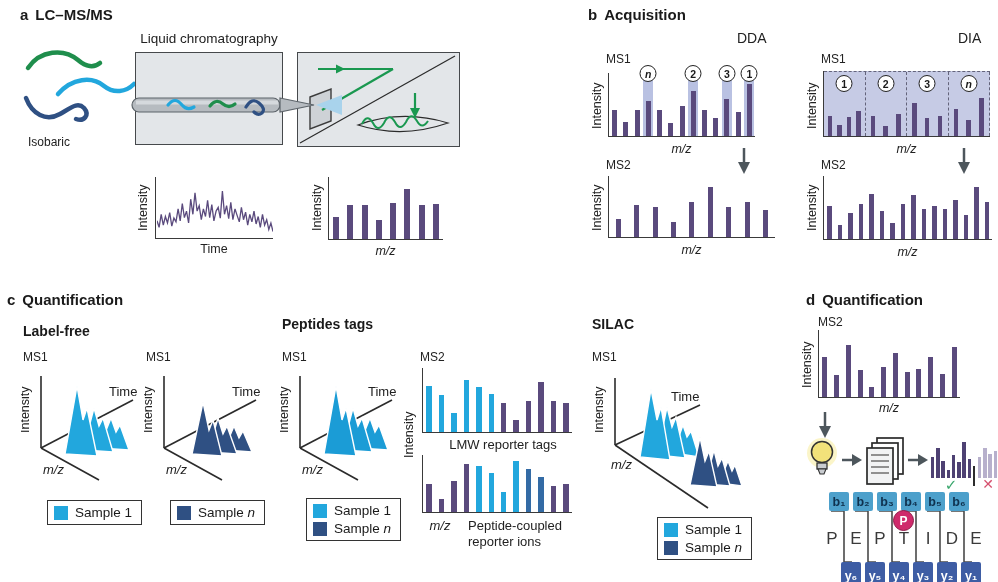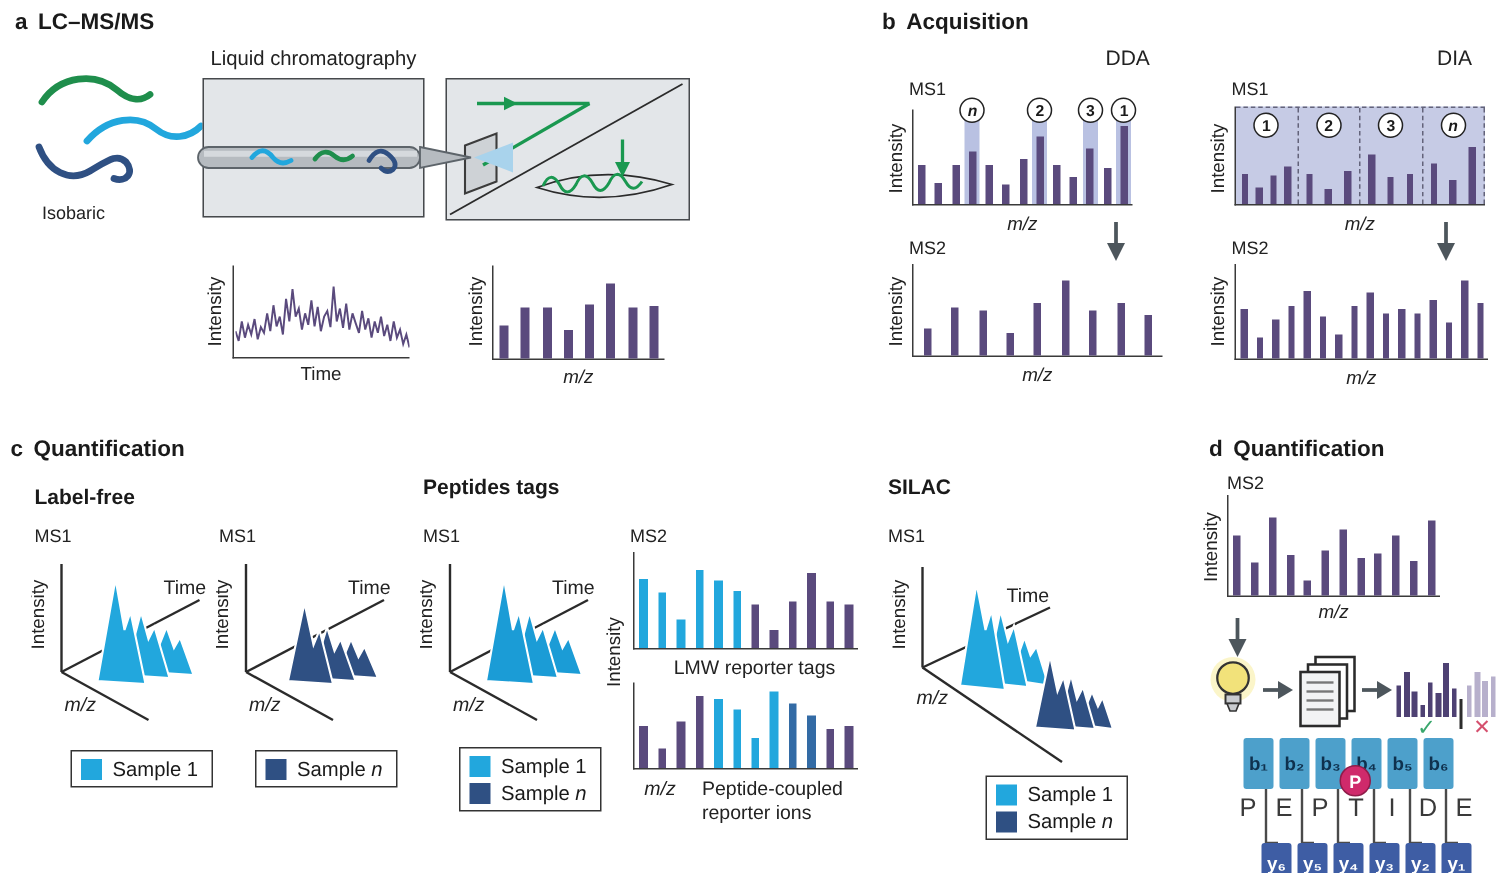--- a/index.html
+++ b/index.html
@@ -25,35 +25,35 @@
 .lrow{display:flex;align-items:center;gap:7px;font-size:13.5px;white-space:nowrap}
 .sw{width:14px;height:14px;display:inline-block;flex:0 0 auto}
 .dia-chart{position:absolute;border-left:1.8px solid #3a3a3a;border-bottom:1.8px solid #3a3a3a}
 .dia-fill{position:absolute;inset:0;border-top:1.4px dashed #63637a;display:flex}
 .dia-window{flex:1;position:relative;border-right:1.4px dashed #63637a}
 .dia-window .circ{top:3px}
 .dia-bars{position:absolute;left:1px;right:1px;bottom:0;top:16px;display:flex;align-items:flex-end;justify-content:space-evenly}
 .pepletters{position:absolute;display:flex;z-index:1}
 .pepletter{width:24px;text-align:center;font-size:17px;color:#3a3a3a}
 .brow,.yrow{position:absolute;display:flex;z-index:2}
-.ionbox{width:20px;height:34px;margin-right:4px;display:flex;align-items:center;justify-content:center;font-size:12.5px;font-weight:bold;border-radius:2px}
+.ionbox{width:20px;height:19px;margin-right:4px;display:flex;align-items:center;justify-content:center;font-size:12.5px;font-weight:bold;border-radius:2px}
 .brow .ionbox{background:#4da0cb;color:#0f314e}
 .yrow .ionbox{background:#3e5da4;color:#fff;height:27px}
 .phospho{position:absolute;width:21px;height:21px;border-radius:50%;background:#cf2a6b;border:1.6px solid #8f1c49;color:#fff;font-weight:bold;font-size:12px;display:flex;align-items:center;justify-content:center;z-index:3}
 .checkmark{position:absolute;color:#3aa76d;font-size:15px;font-weight:bold;text-align:center}
 .crossmark{position:absolute;color:#d5506e;font-size:14px;font-weight:bold;text-align:center}
 .vdivider{position:absolute;width:1.6px;background:#2c2c2c}
 svg{display:block}
 </style>
 </head>
 <body>
 
 <div id="fig">
 
-  <div class="ptitle" style="left:10px;top:6px"><span class="ptag">a</span><span>LC–MS/MS</span></div>
+  <div class="ptitle" style="left:20px;top:6px"><span class="ptag">a</span><span>LC–MS/MS</span></div>
 
   <svg class="abs" style="left:20px;top:46px" width="125" height="88">
     <path d="M8,22 C20,4 44,2 58,14 C66,21 74,22 80,17" fill="none" stroke="#1f8e4c" stroke-width="4.5" stroke-linecap="round"></path>
     <path d="M38,48 C52,32 72,30 84,40 C94,48 106,46 114,38" fill="none" stroke="#22a7dd" stroke-width="4.5" stroke-linecap="round"></path>
     <path d="M6,52 C12,68 26,76 40,68 C52,61 58,56 64,62 C70,69 64,76 56,73" fill="none" stroke="#2f5083" stroke-width="4.5" stroke-linecap="round"></path>
   </svg>
   <div class="mslab" style="left:28px;top:135px">Isobaric</div>
 
   <div class="axlab" style="left:133px;top:31px;width:152px;font-size:13.5px">Liquid chromatography</div>
   <div class="gbox" style="left:135px;top:52px;width:148px;height:93px"></div>

